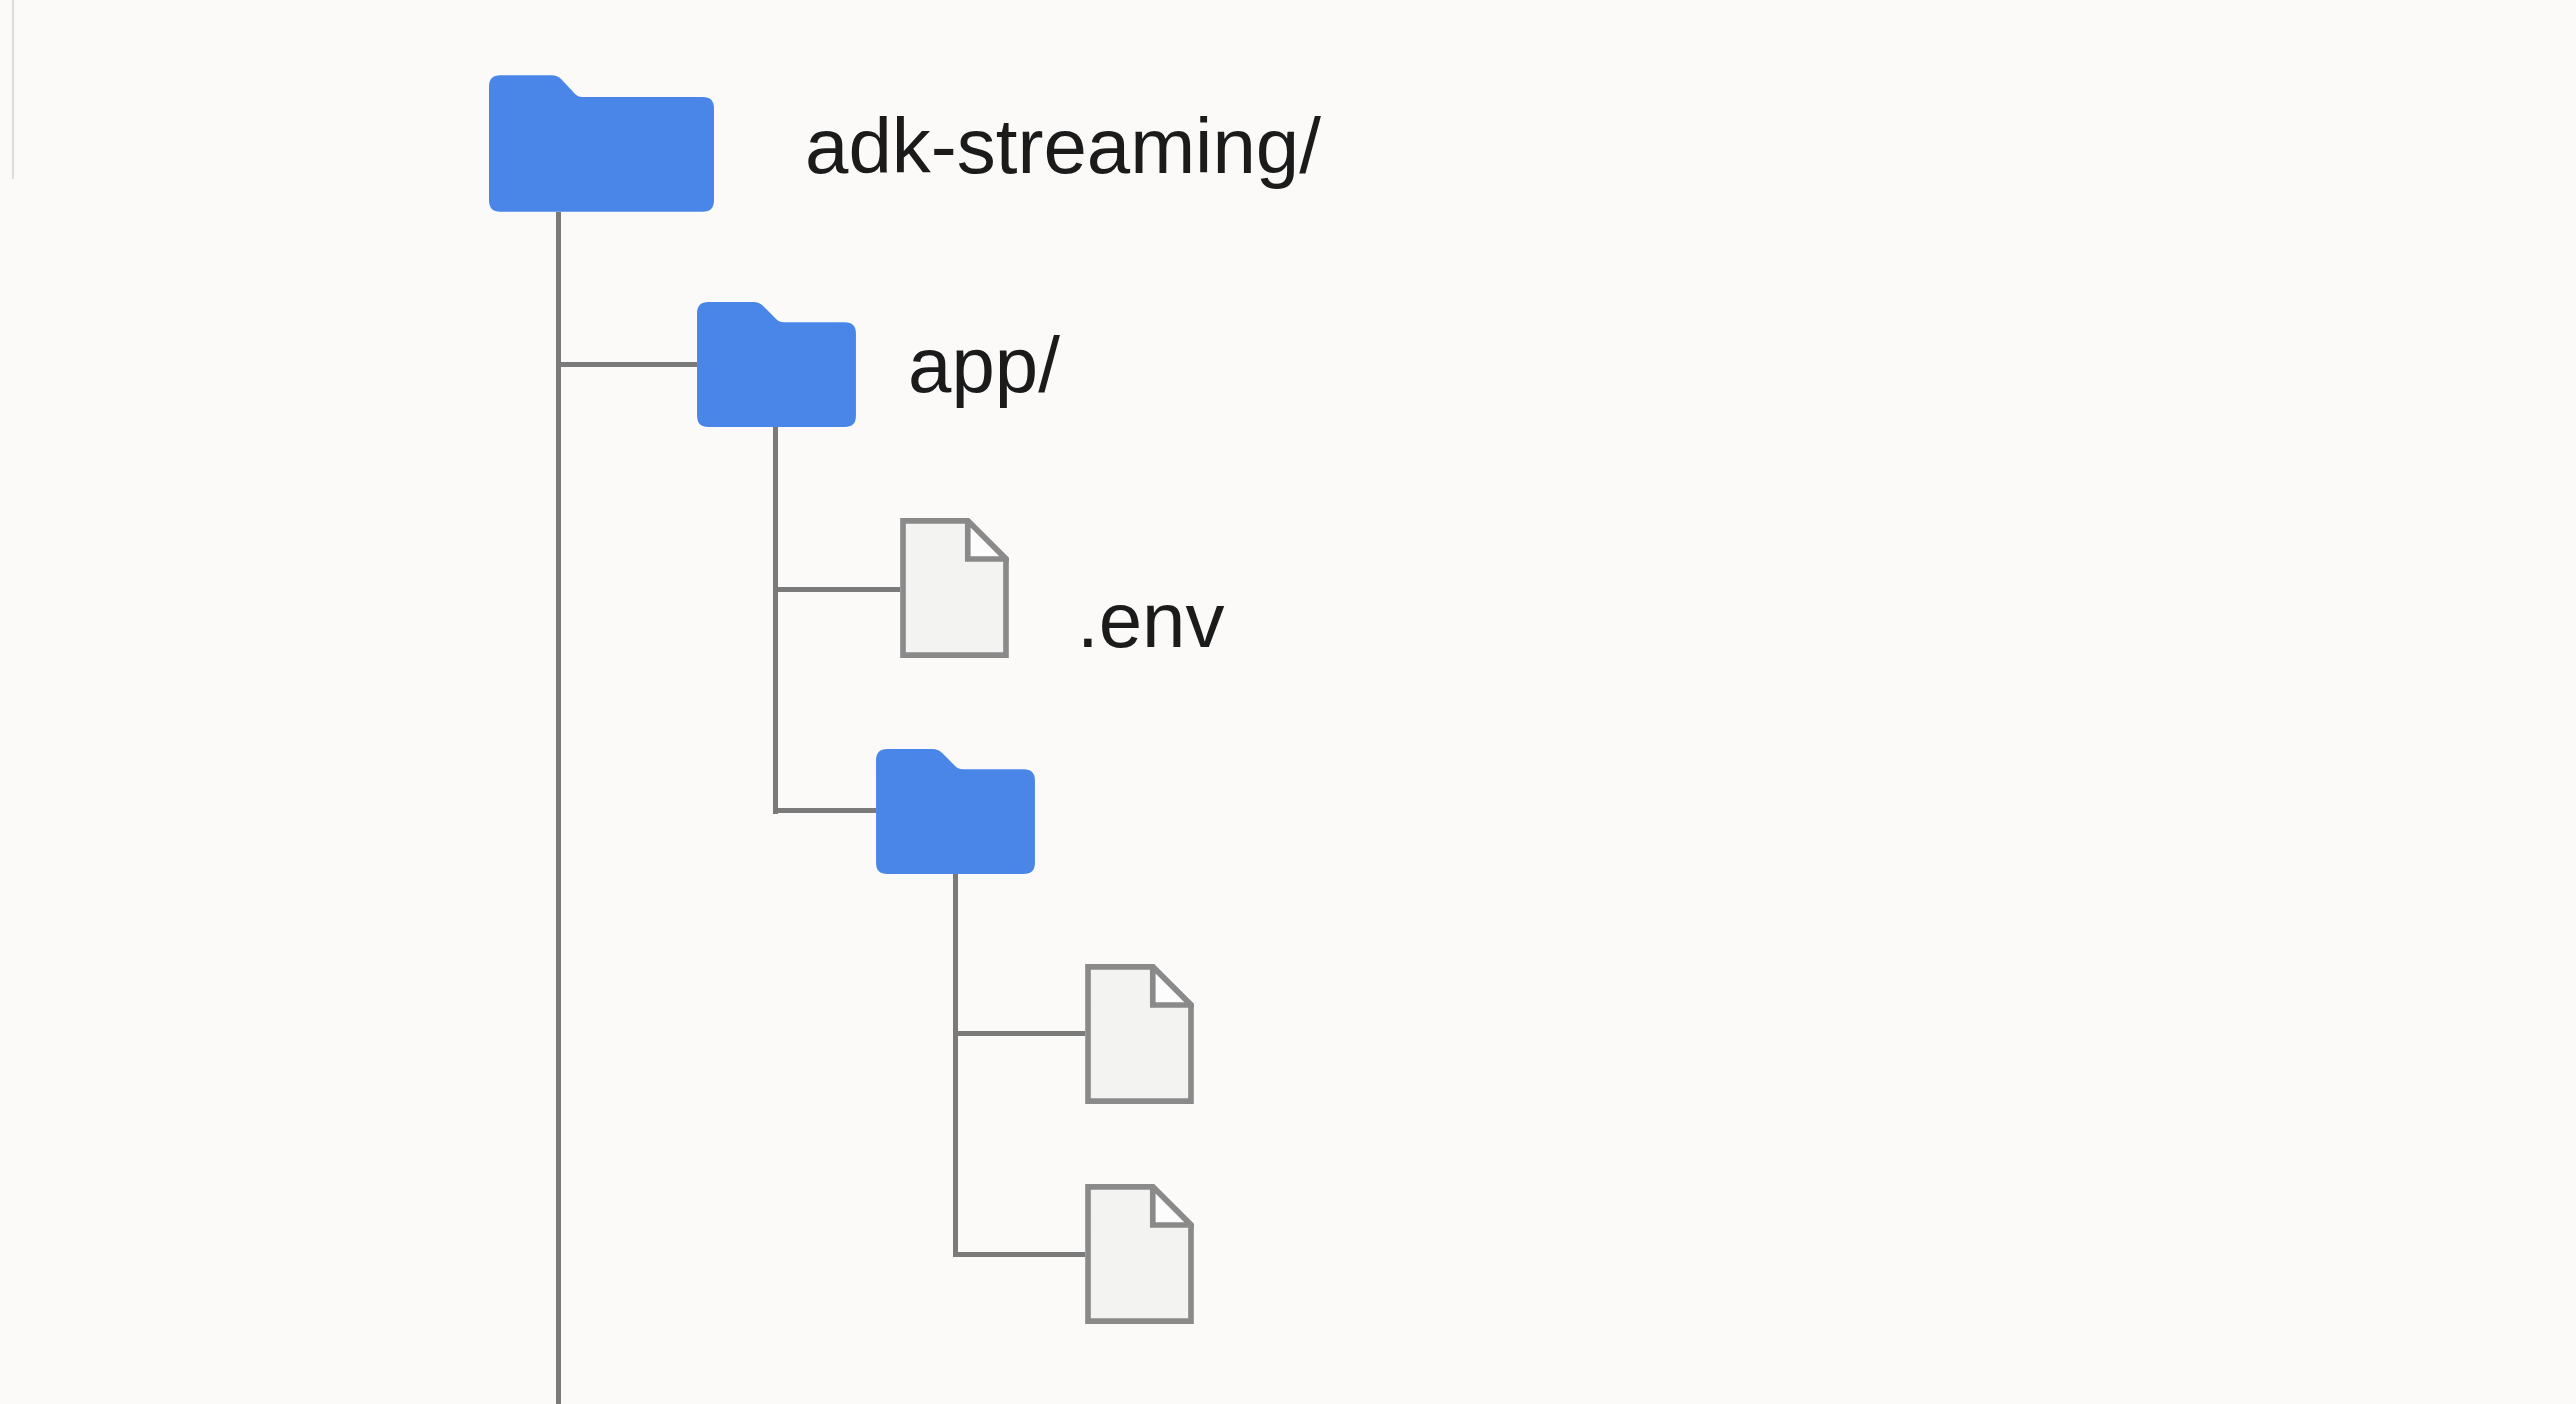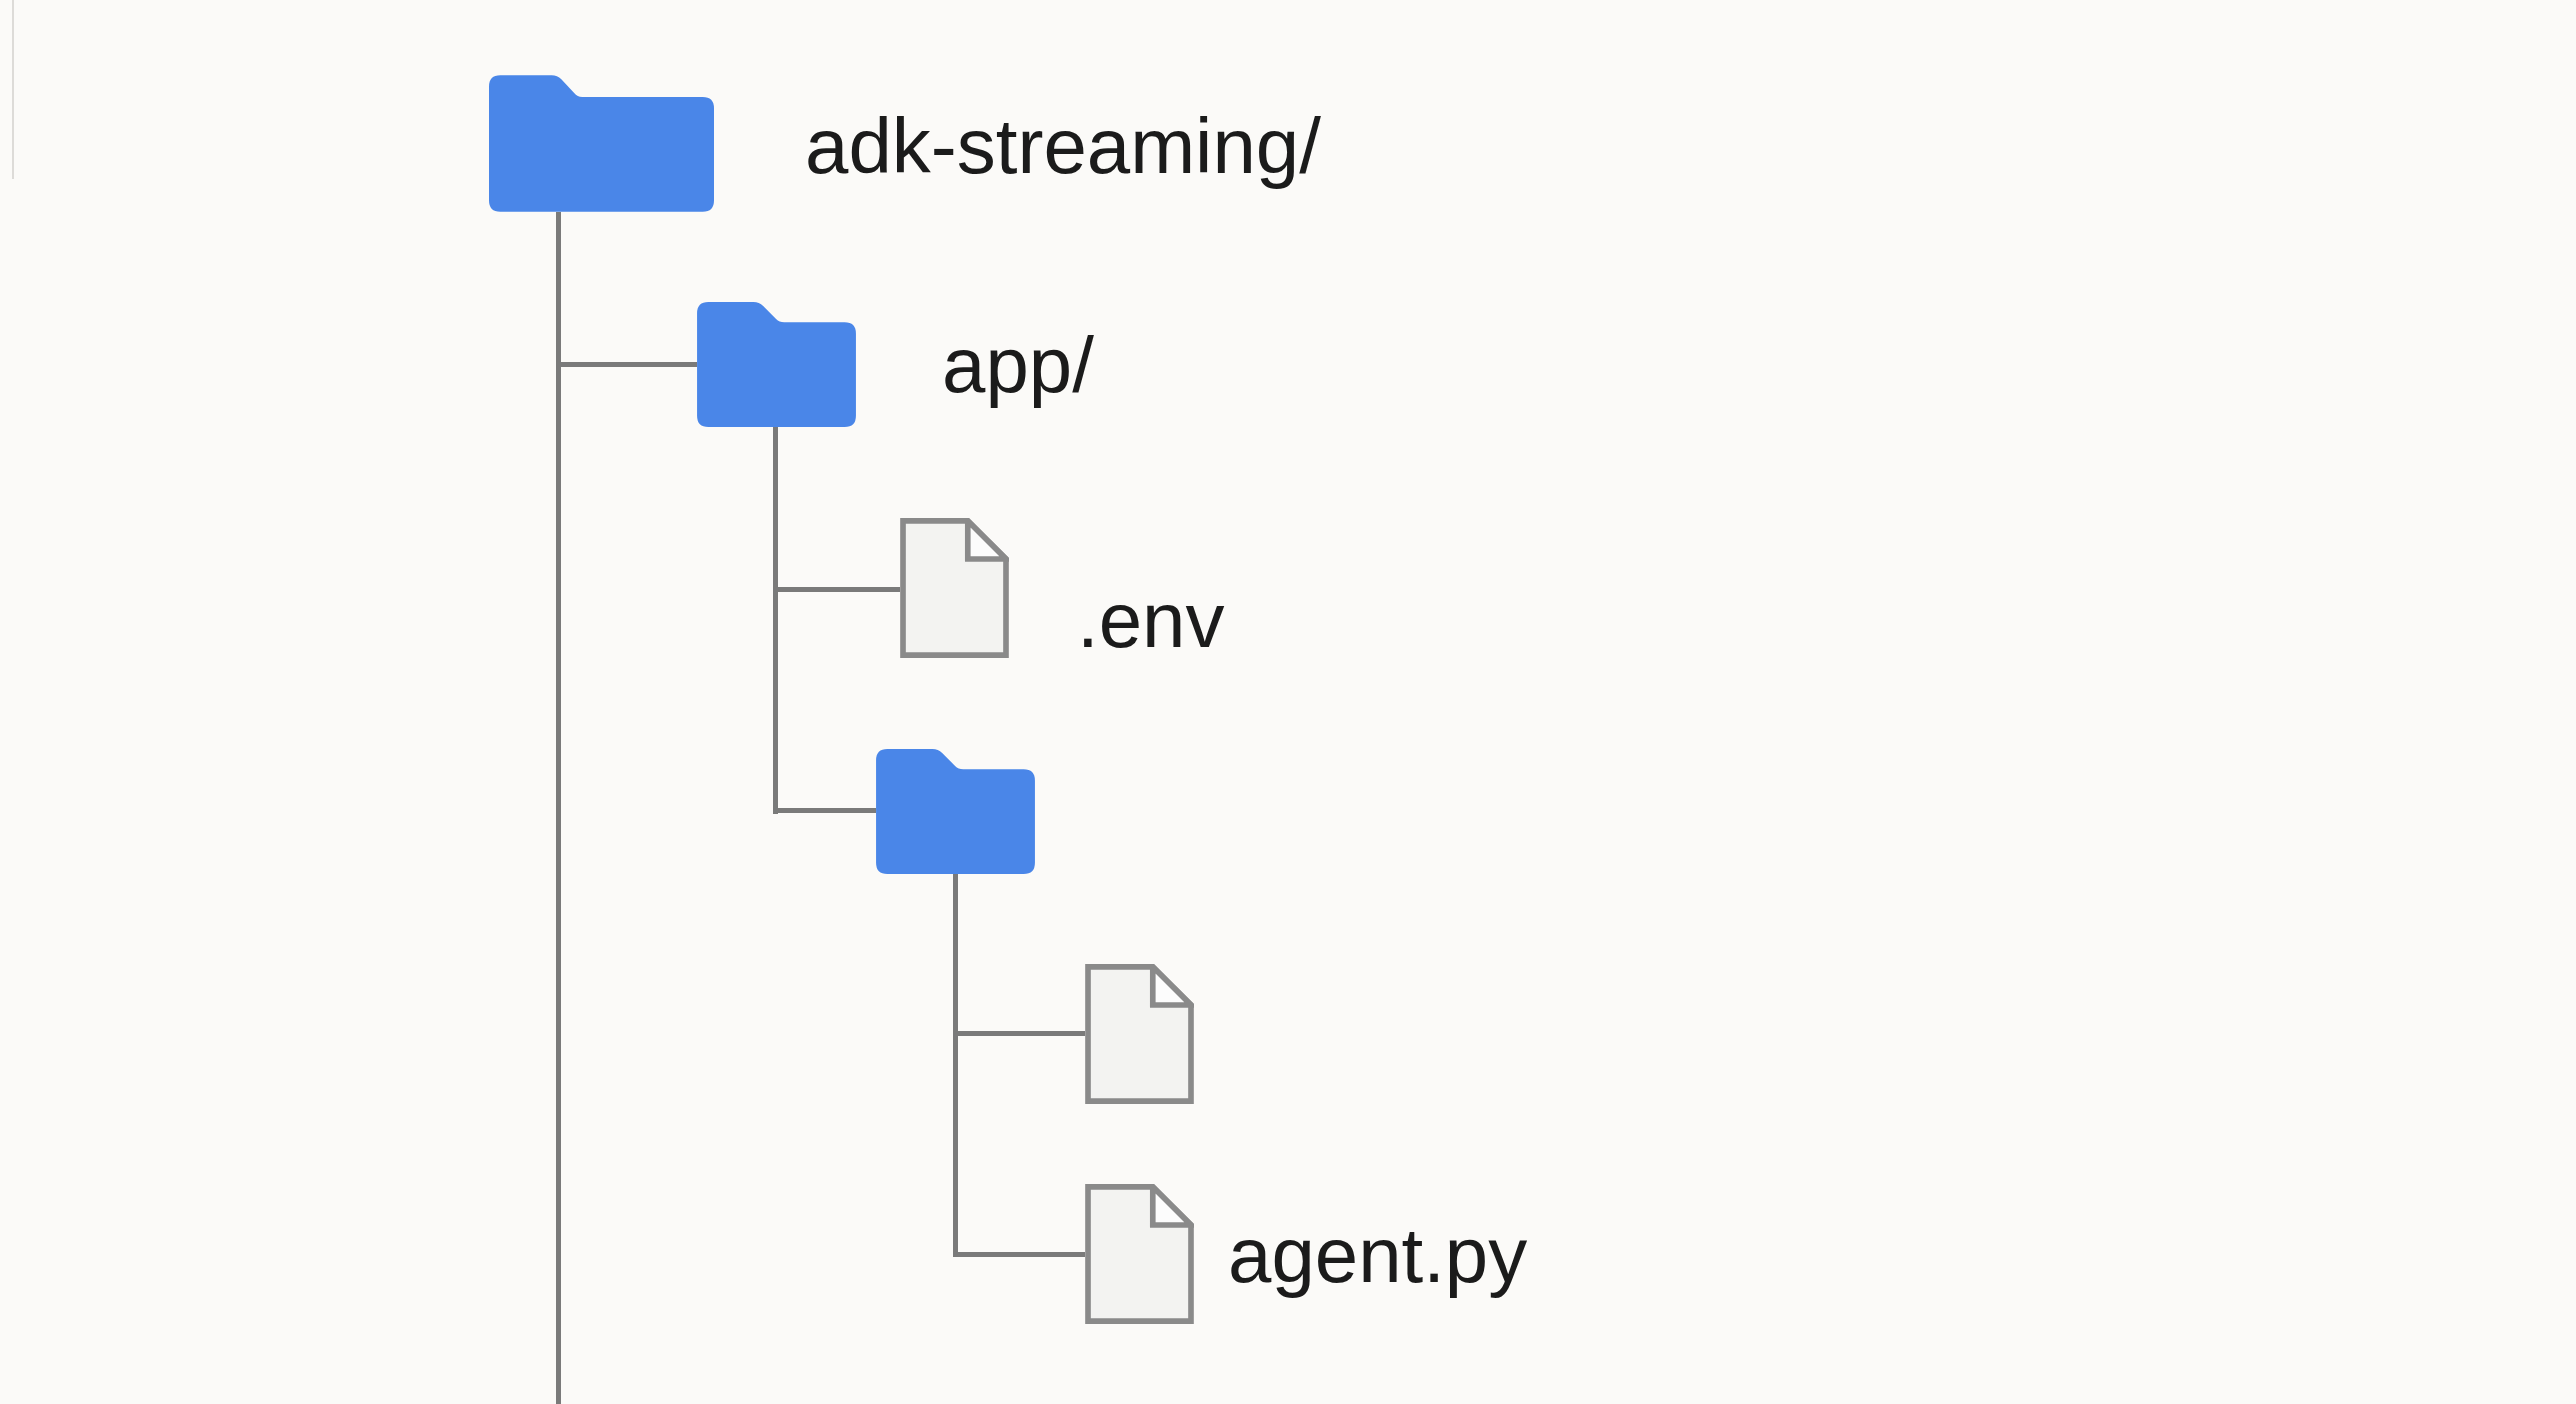--- a/index.html
+++ b/index.html
@@ -73,37 +73,36 @@
   <div class="line" style="left:953px; top:1252px; width:132px; height:4.8px;"></div>
 
   <svg class="icon" style="left:489px;top:75px" width="225" height="137" viewBox="0 0 280 170">
     <path class="folder-path" d="M 0,14 Q 0,0 14,0 L 78,0 Q 85,0 90,5 L 106,22 Q 110,27 116,27 L 266,27 Q 280,27 280,41 L 280,156 Q 280,170 266,170 L 14,170 Q 0,170 0,156 Z"></path>
   </svg>
   <div class="label" style="left:805px;top:147px">adk-streaming/</div>
 
   <svg class="icon" style="left:697px;top:302px" width="159" height="125" viewBox="0 0 197 155">
     <path class="folder-path" d="M 0,14 Q 0,0 14,0 L 70,0 Q 77,0 82,5 L 98,21 Q 102,25 108,25 L 183,25 Q 197,25 197,39 L 197,141 Q 197,155 183,155 L 14,155 Q 0,155 0,141 Z"></path>
   </svg>
-  <div class="label" style="left:942px;top:366px">app/</div>
+  <div class="label" style="left:908px;top:366px">app/</div>
 
   <svg class="icon" style="left:900px;top:518px" width="109" height="140" viewBox="0 0 135 174">
     <path class="file-page" d="M 3.5,3.5 L 84,3.5 L 131.5,51 L 131.5,170.5 L 3.5,170.5 Z"></path>
     <path class="file-flap" d="M 84,3.5 L 84,51 L 131.5,51 Z"></path>
   </svg>
   <div class="label" style="left:1077px;top:621px">.env</div>
 
   <svg class="icon" style="left:876px;top:749px" width="159" height="125" viewBox="0 0 197 155">
     <path class="folder-path" d="M 0,14 Q 0,0 14,0 L 70,0 Q 77,0 82,5 L 98,21 Q 102,25 108,25 L 183,25 Q 197,25 197,39 L 197,141 Q 197,155 183,155 L 14,155 Q 0,155 0,141 Z"></path>
   </svg>
 
   <svg class="icon" style="left:1085px;top:964px" width="109" height="140" viewBox="0 0 135 174">
     <path class="file-page" d="M 3.5,3.5 L 84,3.5 L 131.5,51 L 131.5,170.5 L 3.5,170.5 Z"></path>
     <path class="file-flap" d="M 84,3.5 L 84,51 L 131.5,51 Z"></path>
   </svg>
 
   <svg class="icon" style="left:1085px;top:1184px" width="109" height="140" viewBox="0 0 135 174">
     <path class="file-page" d="M 3.5,3.5 L 84,3.5 L 131.5,51 L 131.5,170.5 L 3.5,170.5 Z"></path>
     <path class="file-flap" d="M 84,3.5 L 84,51 L 131.5,51 Z"></path>
   </svg>
-  <div class="label" style="left:1228px;top:1256px">agent.py</div>
 
 </div>
 
 
 </body></html>

